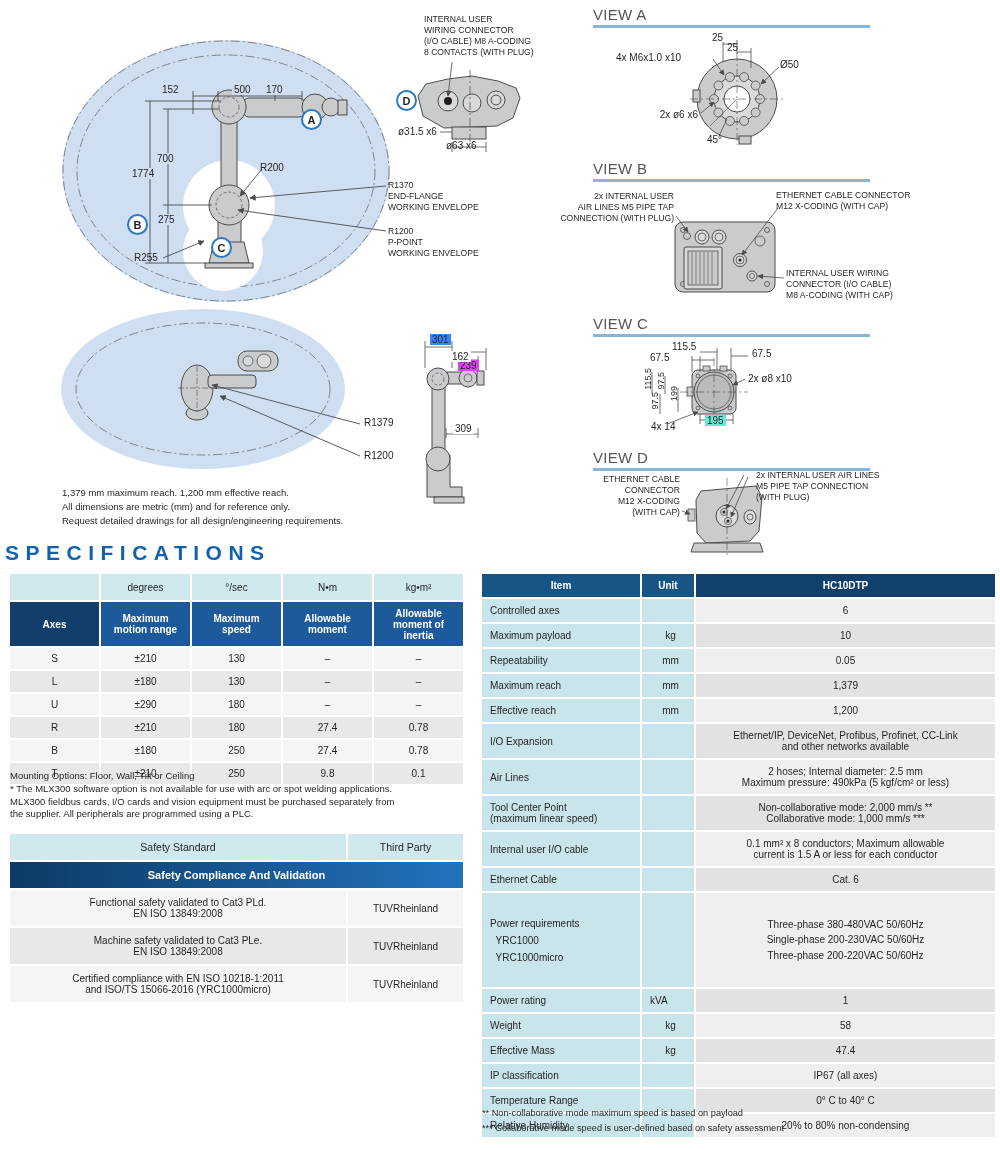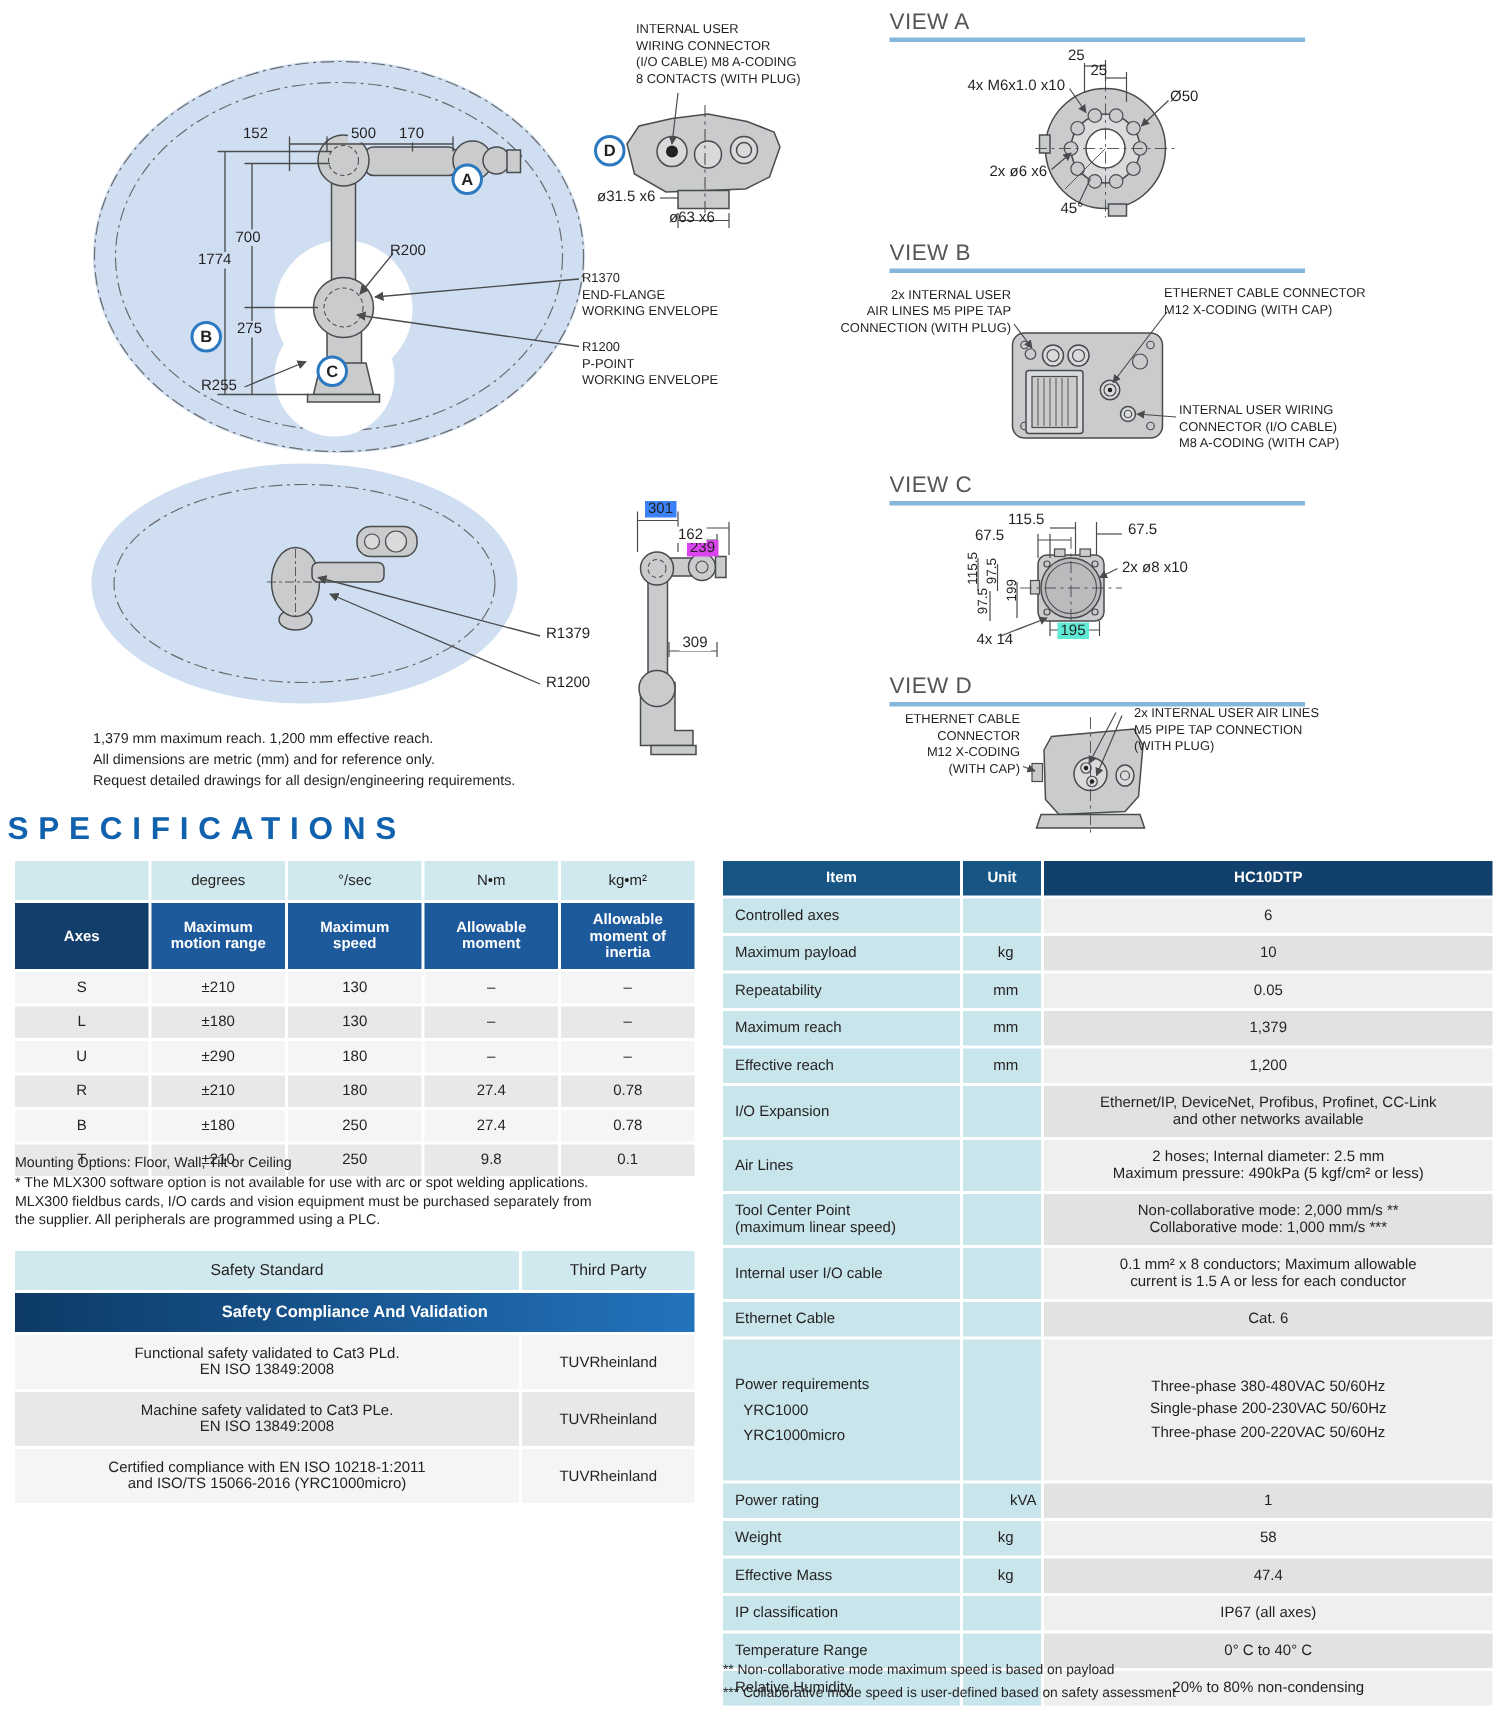--- a/index.html
+++ b/index.html
@@ -292,21 +292,21 @@
 (I/O CABLE) M8 A-CODING
 8 CONTACTS (WITH PLUG)</div>
 <div class="abs badge" style="left:396px;top:90px">D</div>
 <div class="abs dim" style="left:398px;top:126px">ø31.5 x6</div>
 <div class="abs dim" style="left:446px;top:140px">ø63 x6</div>
 
 <div class="abs view-title" style="left:593px;top:6px">VIEW A</div>
 <div class="abs view-underline" style="left:593px;top:25px"></div>
 <div class="abs dim" style="left:712px;top:32px">25</div>
 <div class="abs dim" style="left:727px;top:42px">25</div>
-<div class="abs dim" style="left:616px;top:52px;width:94px;text-align:right">4x M6x1.0 x10</div>
+<div class="abs dim" style="left:616px;top:52px;width:94px;">4x M6x1.0 x10</div>
 <div class="abs dim" style="left:780px;top:59px">Ø50</div>
 <div class="abs dim" style="left:642px;top:109px;width:56px;text-align:right">2x ø6 x6</div>
 <div class="abs dim" style="left:707px;top:134px">45°</div>
 
 <div class="abs view-title" style="left:593px;top:160px">VIEW B</div>
 <div class="abs view-underline" style="left:593px;top:179px"></div>
 <div class="abs lbl lbl-r" style="left:540px;top:191px;width:134px">2x INTERNAL USER
 AIR LINES M5 PIPE TAP
 CONNECTION (WITH PLUG)</div>
 <div class="abs lbl" style="left:776px;top:190px">ETHERNET CABLE CONNECTOR
@@ -514,21 +514,21 @@
         <td class="item-cyan" style="height:90px;line-height:1.7">Power requirements
 &nbsp;&nbsp;YRC1000
 &nbsp;&nbsp;YRC1000micro</td>
         <td class="item-cyan" style="text-align:center"></td>
         <td class="v-light" style="line-height:1.55">Three-phase 380-480VAC 50/60Hz
 Single-phase 200-230VAC 50/60Hz
 Three-phase 200-220VAC 50/60Hz</td>
       </tr>
   <tr>
         <td class="item-cyan" style="height:19px">Power rating</td>
-        <td class="item-cyan" style="text-align:right">kVA</td>
+        <td class="item-cyan" style="text-align:left">kVA</td>
         <td class="v-dark">1</td>
       </tr>
   <tr>
         <td class="item-cyan" style="height:19px">Weight</td>
         <td class="item-cyan" style="text-align:center">kg</td>
         <td class="v-light">58</td>
       </tr>
   <tr>
         <td class="item-cyan" style="height:19px">Effective Mass</td>
         <td class="item-cyan" style="text-align:center">kg</td>

